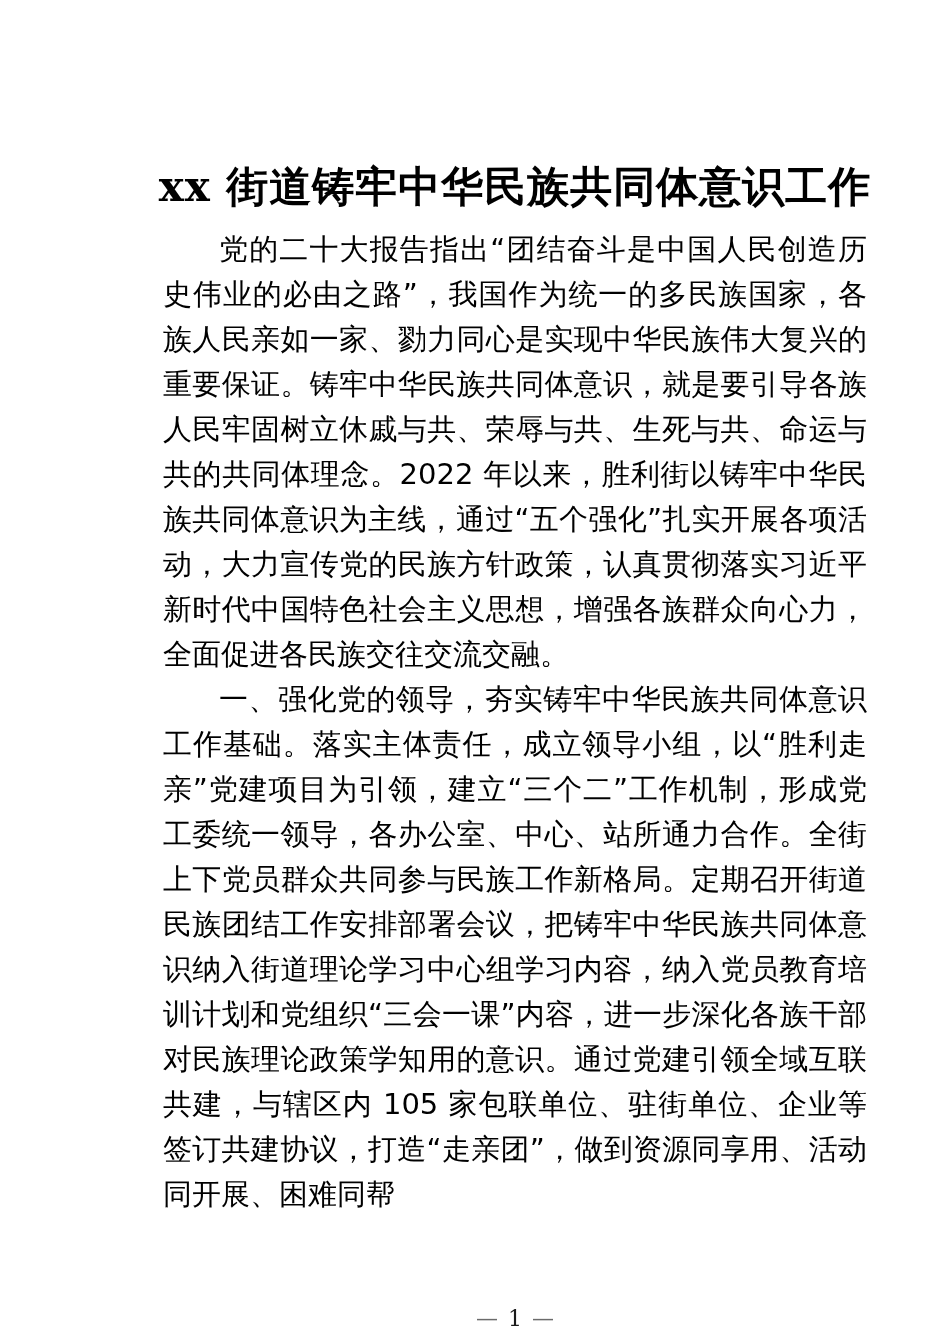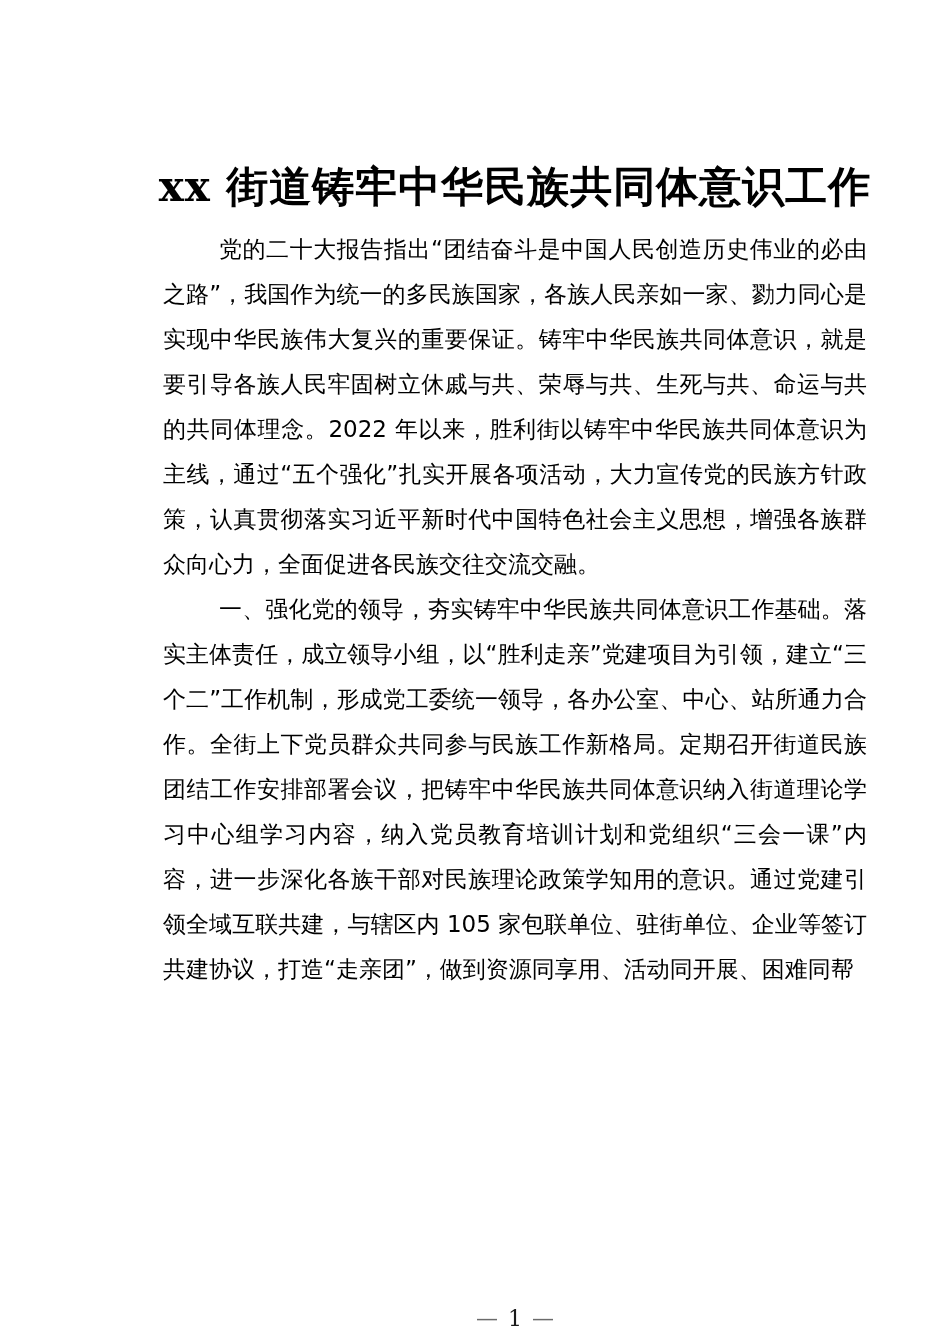--- a/index.html
+++ b/index.html
@@ -36,21 +36,21 @@
   .doc-title .title-line {
     display: block;
   }
   .doc-body {
     margin: 11px auto 0 auto;
     width: 704px;
   }
   .para {
     margin: 0;
     font-family: "DejaVu Sans", "Liberation Sans", sans-serif;
-    font-size: 23px;
+    font-size: 29px;
     line-height: 45px;
     text-align: justify;
     text-indent: 56px;
     color: #000000;
     word-break: break-all;
   }
   .page-footer {
     position: absolute;
     left: 0;
     right: 0;

